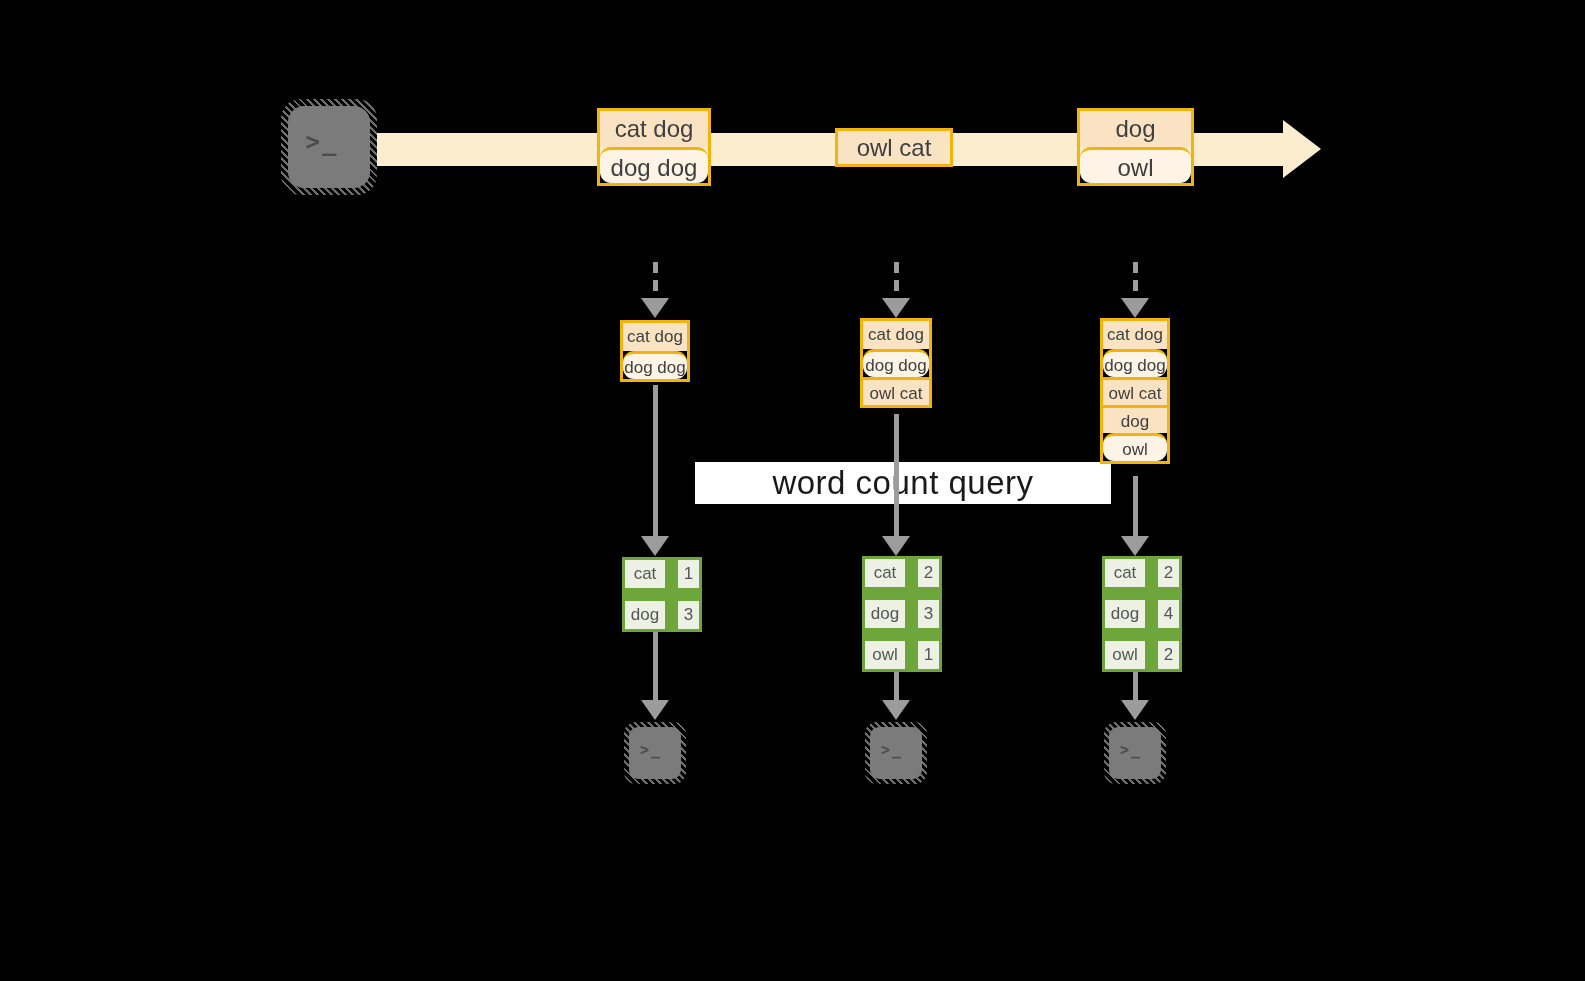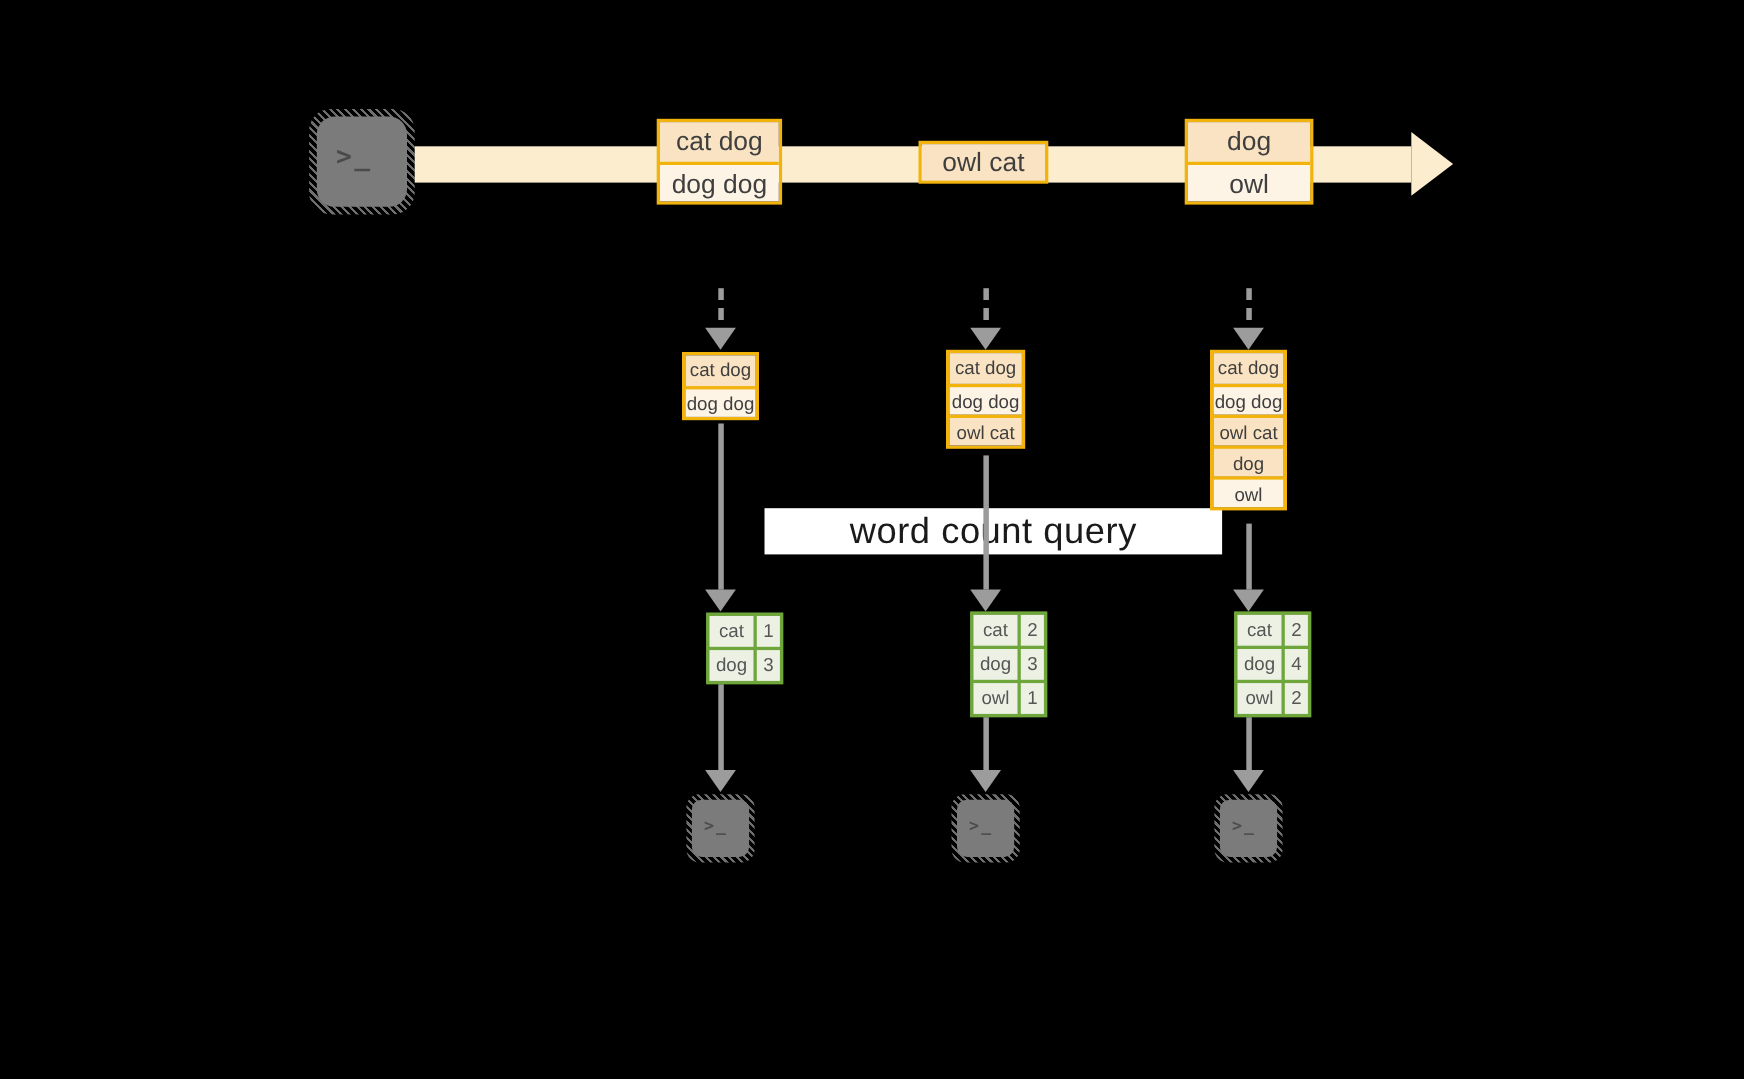--- a/index.html
+++ b/index.html
@@ -30,37 +30,37 @@
   .band-head{position:absolute;left:1283px;top:120px;width:0;height:0;z-index:0;
     border-top:29px solid transparent;border-bottom:29px solid transparent;border-left:38px solid var(--band);}
 
   
   .obox{position:absolute;border:3px solid var(--gold);z-index:3;}
   .orow{text-align:center;color:var(--boxText);}
   .orow + .orow{border-top:3px solid var(--gold);}
   .big .orow{height:36px;line-height:36px;font-size:24px;width:100%;}
   .sm .orow{height:28px;line-height:28px;font-size:17px;width:100%;}
   .dark{background:var(--cellDark);}
-  .light{background:var(--cellLight);}
+  .light{background:var(--cellLight);border-radius:11px;}
 
   
   .vdash{position:absolute;width:5px;z-index:2;
     background:repeating-linear-gradient(to bottom,var(--arrow) 0 11px,transparent 11px 18px);}
   .vline{position:absolute;width:5px;background:var(--arrow);z-index:2;}
   .ahead{position:absolute;width:0;height:0;z-index:2;
     border-left:14px solid transparent;border-right:14px solid transparent;border-top:20px solid var(--arrow);}
 
   
   .qlabel{position:absolute;left:695px;top:462px;width:416px;height:42px;z-index:1;
     background:var(--labelBg);color:var(--labelText);font-size:33px;font-weight:300;
     text-align:center;line-height:42px;letter-spacing:0.5px;}
 
   
-  .gtable{position:absolute;display:grid;grid-template-columns:40px 21px;gap:3px;
-    background:var(--green);border:3px solid var(--green);z-index:3;margin-left:20px;}
+  .gtable{position:absolute;display:grid;grid-template-columns:40px 21px;gap:13px;
+    background:var(--green);border:3px solid var(--green);z-index:3;}
   .gcell{background:var(--greenFill);height:28px;line-height:28px;text-align:center;
     font-size:17px;color:var(--tableText);}
 </style>
 </head>
 <body>
 
 <div id="canvas">
 
   <div class="term term-big">
     <div class="term-inner">

